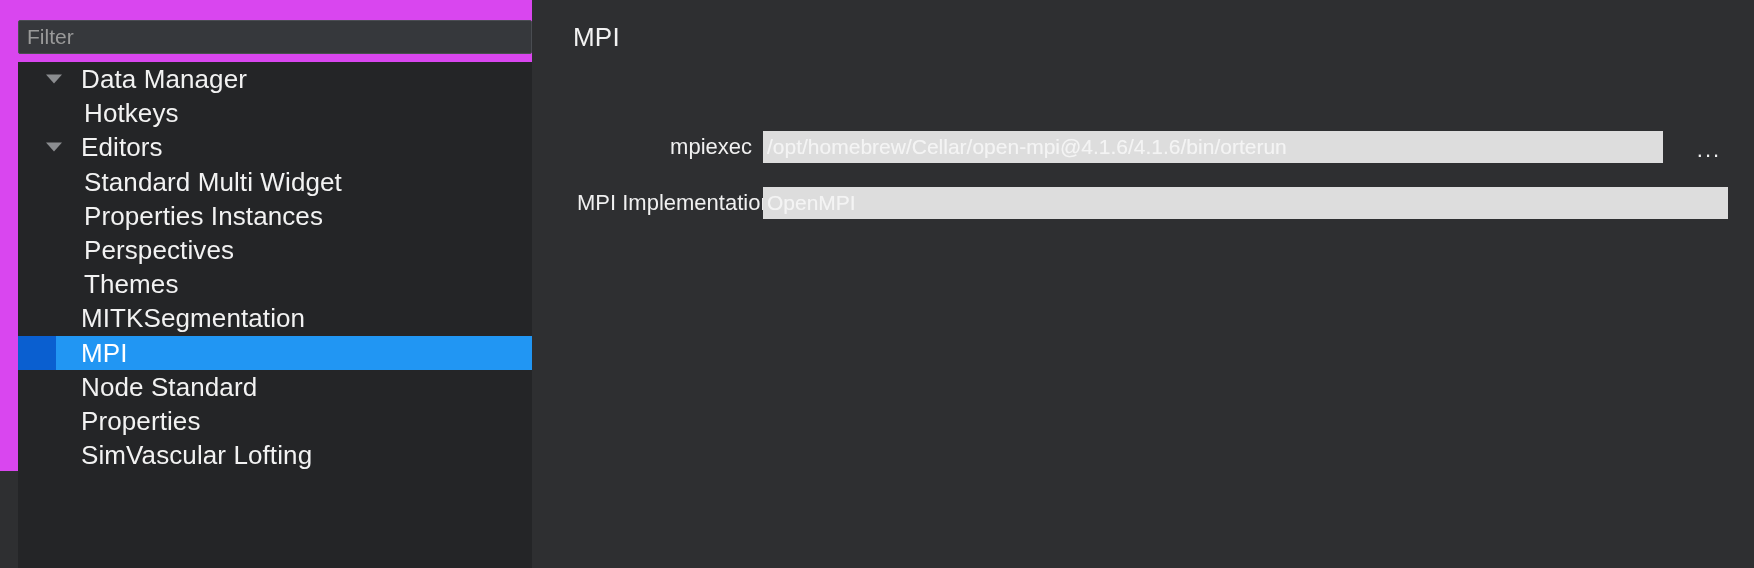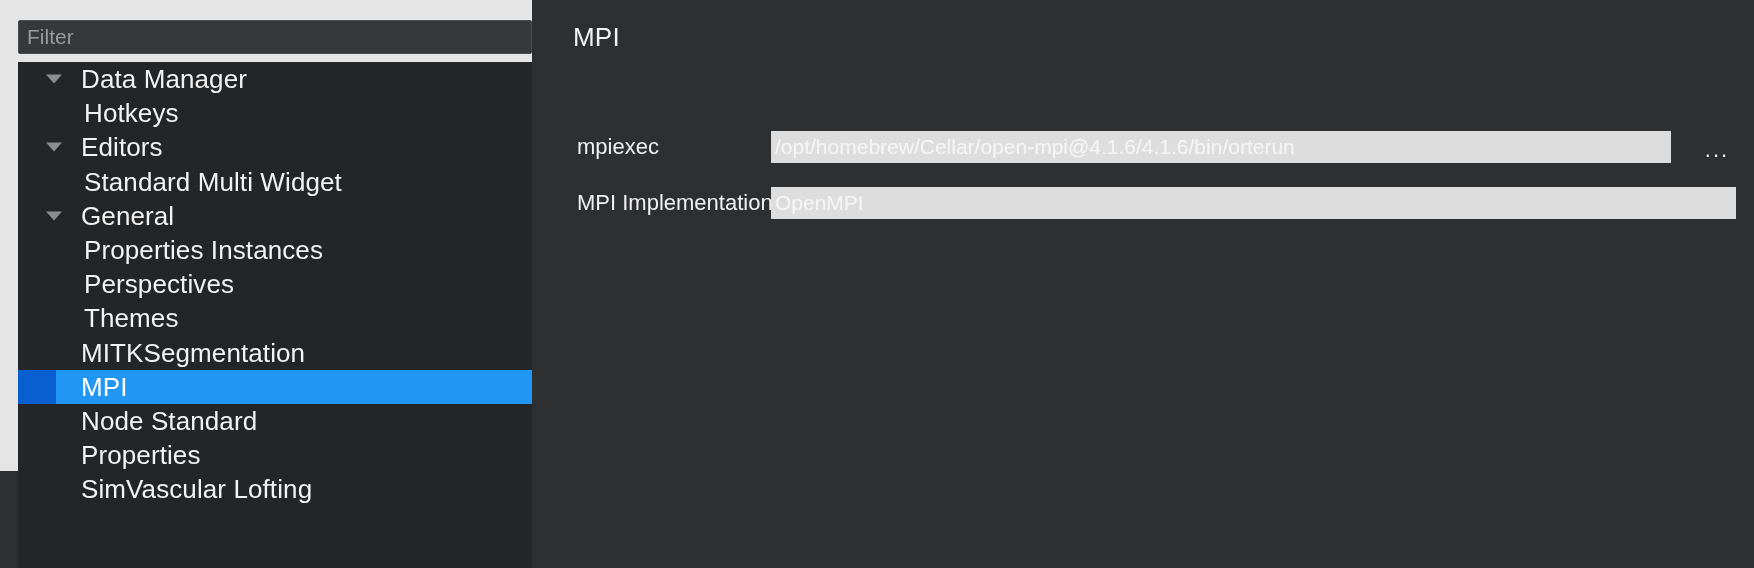--- a/index.html
+++ b/index.html
@@ -24,21 +24,21 @@
     background: #2e2f31;
     display: flex;
     flex-direction: row;
   }
 
   
   .sidebar {
     position: relative;
     width: 532px;
     height: 471px;
-    background: #e5e5e5;
+    background: #d946ef;
     box-sizing: border-box;
     flex: 0 0 532px;
   }
 
   .filter-wrap {
     position: absolute;
     left: 18px;
     top: 20px;
     width: 514px;
     height: 34px;
@@ -154,24 +154,25 @@
   .form-row {
     position: relative;
     display: flex;
     align-items: center;
     height: 34px;
     margin-bottom: 22px;
   }
 
   .form-label {
     width: 175px;
+    text-align: right;
     font-size: 22px;
     color: #f0f0f0;
     margin-left: 45px;
-    padding-right: 19px;
+    padding-right: 11px;
     box-sizing: content-box;
     white-space: nowrap;
   }
 
   .text-field {
     height: 32px;
     box-sizing: border-box;
     background: #dddddd;
     border: none;
     color: #f4f4f4;
@@ -222,24 +223,20 @@
         <div class="tree-item lvl1">
           <span class="label">Hotkeys</span>
         </div>
         <div class="tree-item lvl0">
           <span class="arrow"></span>
           <span class="label">Editors</span>
         </div>
         <div class="tree-item lvl1">
           <span class="label">Standard Multi Widget</span>
         </div>
-        <div class="tree-item lvl0">
-          <span class="arrow"></span>
-          <span class="label">General</span>
-        </div>
         <div class="tree-item lvl1">
           <span class="label">Properties Instances</span>
         </div>
         <div class="tree-item lvl1">
           <span class="label">Perspectives</span>
         </div>
         <div class="tree-item lvl1">
           <span class="label">Themes</span>
         </div>
         <div class="tree-item lvl0">

